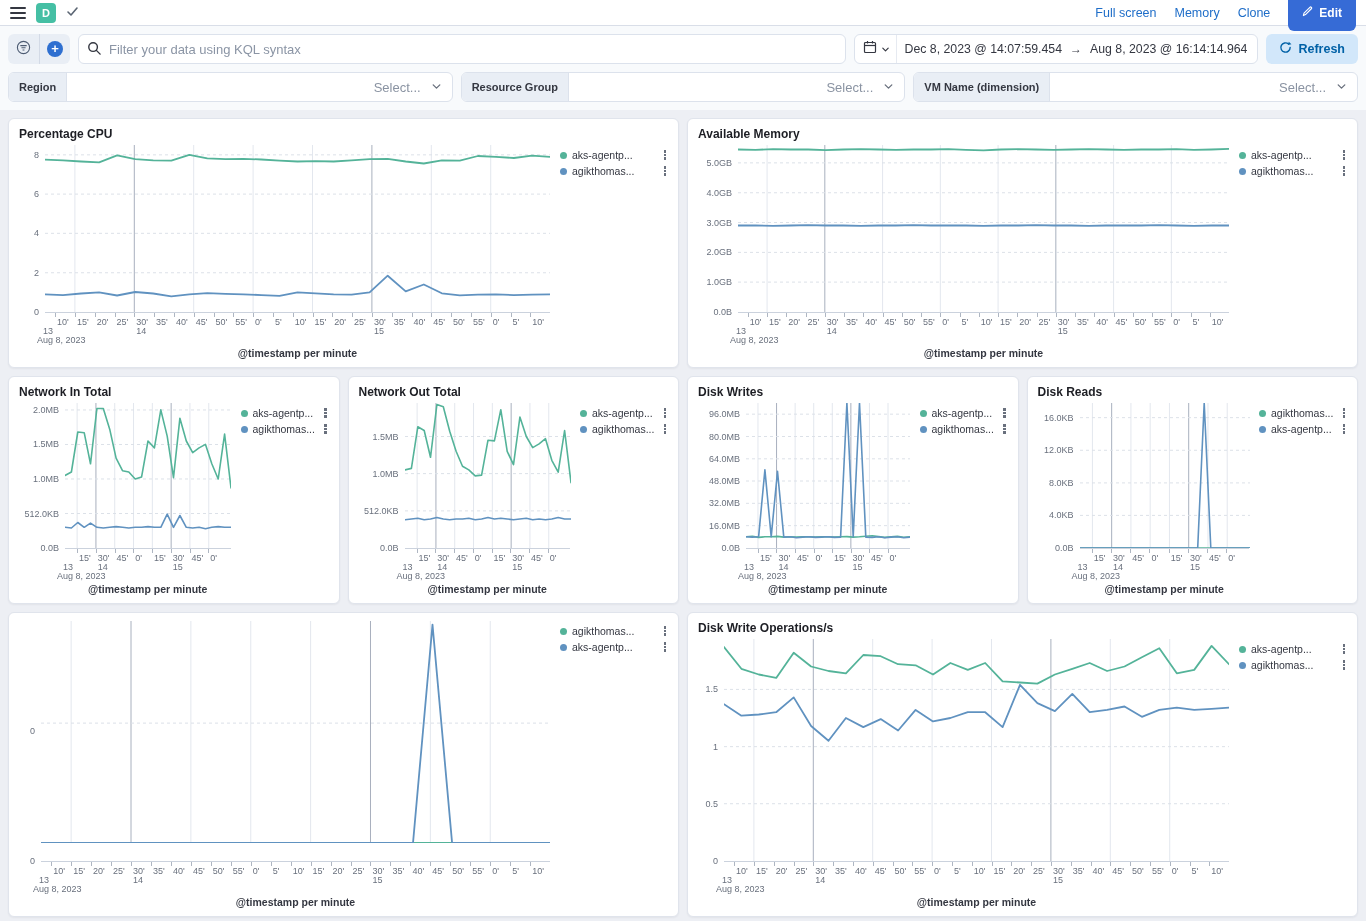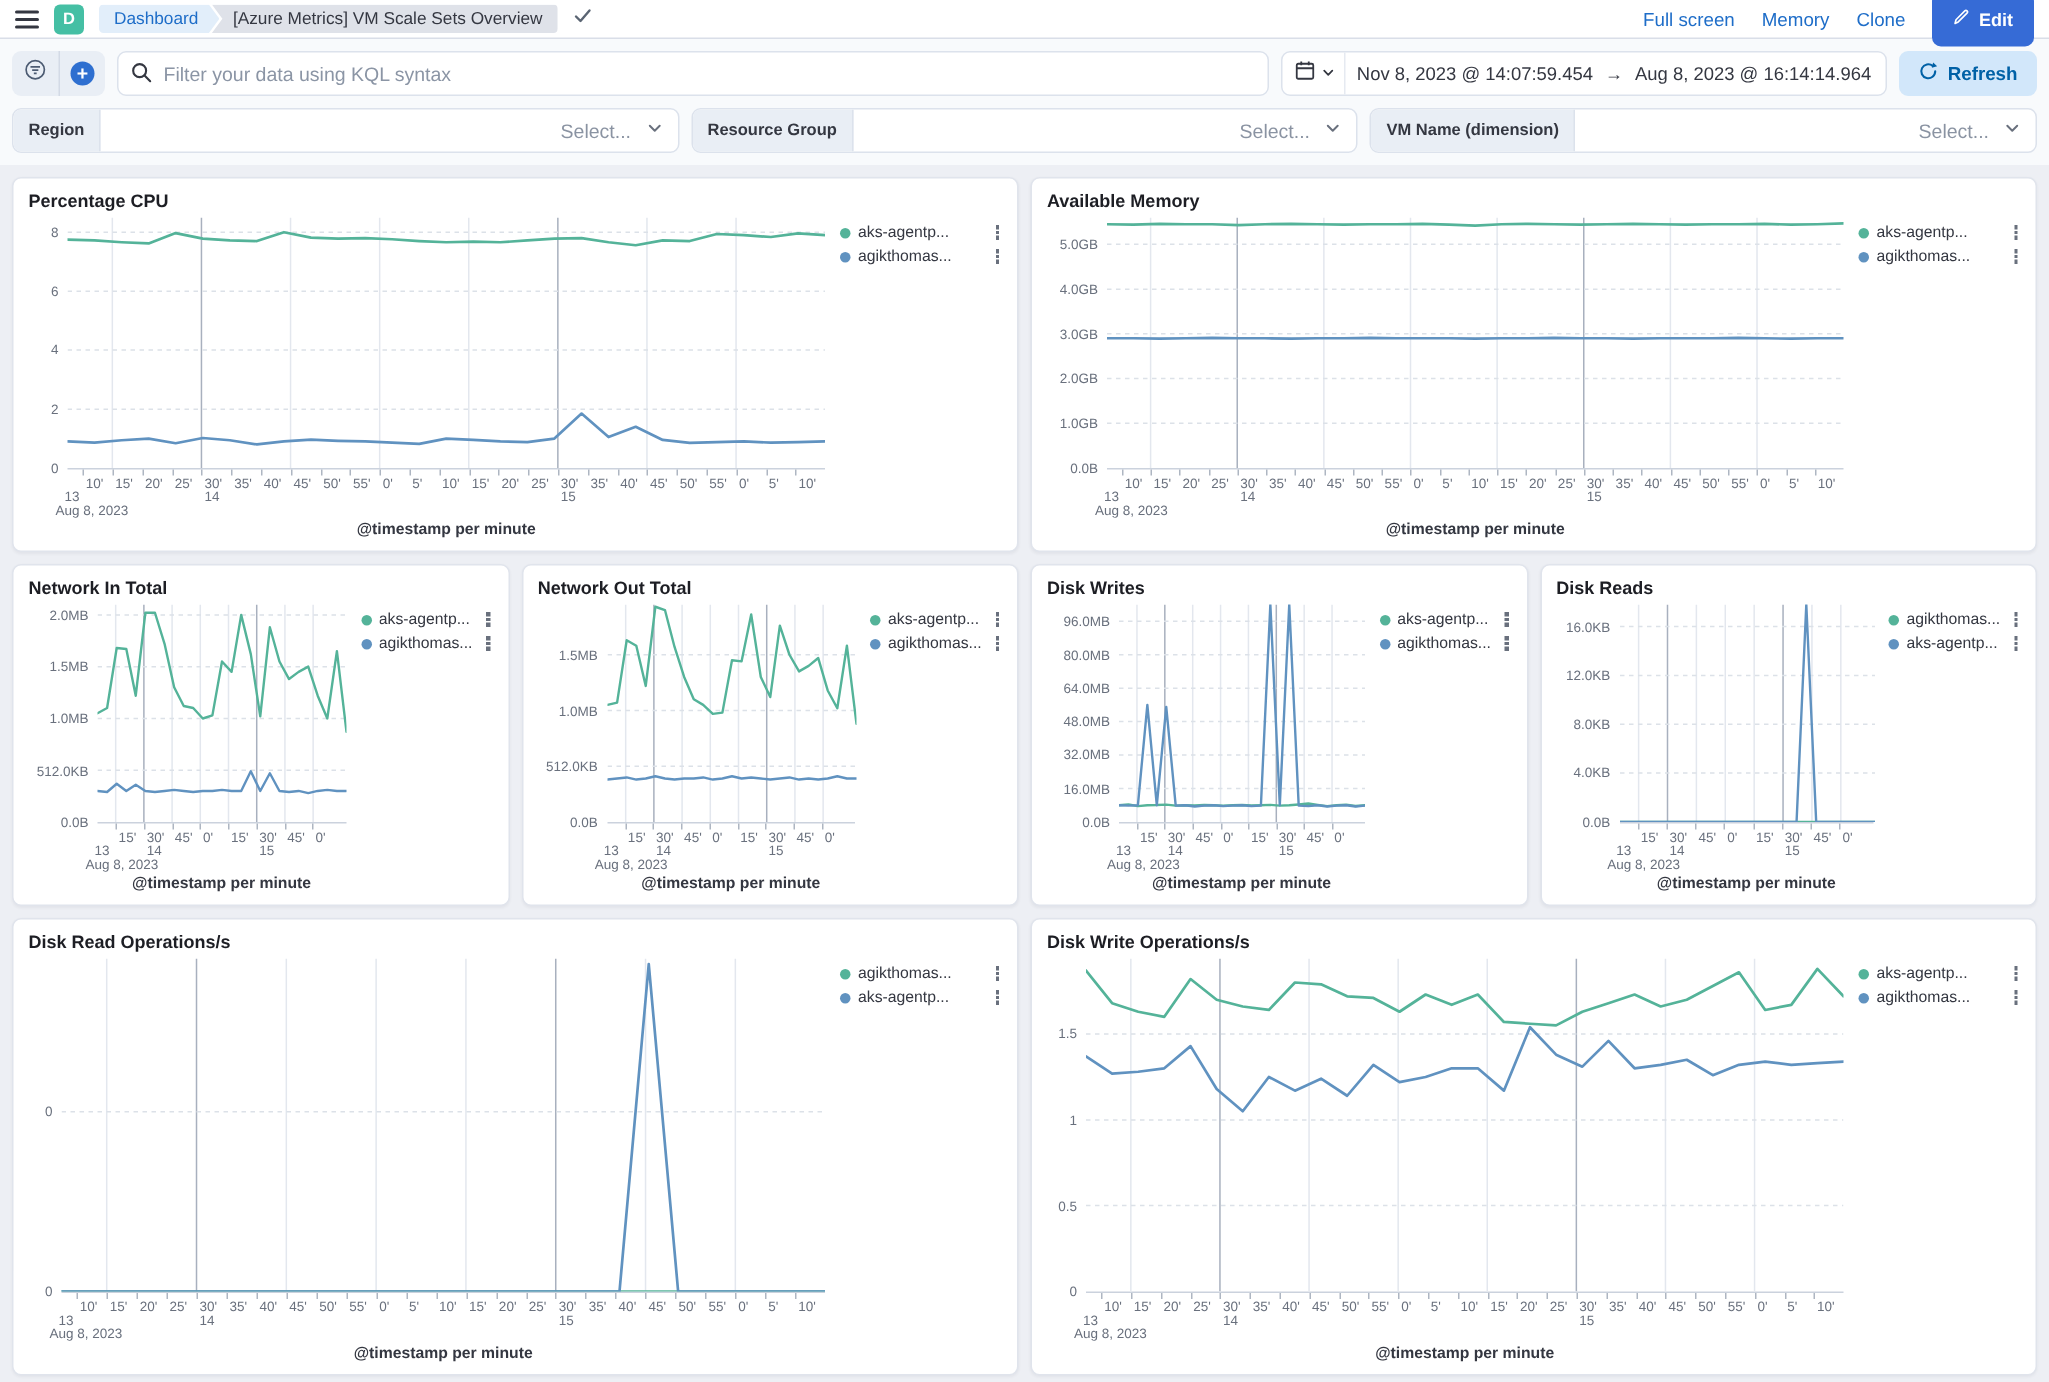--- a/index.html
+++ b/index.html
@@ -66,24 +66,20 @@
 </head>
 <body>
 
 <header class="navbar">
   <div class="hamburger">
       <span></span>
       <span></span>
       <span></span>
     </div>
   <div class="logo-badge">D</div>
-  <nav class="crumbs">
-    <span class="crumb1">Dashboard</span>
-    <span class="crumb2">[Azure Metrics] VM Scale Sets Overview</span>
-  </nav>
   <span>
     <svg width="13" height="13" viewBox="0 0 13 13">
         <polyline points="2,7 5,10 11,3" fill="none" stroke="#5B6573" stroke-width="1.6" stroke-linecap="round" stroke-linejoin="round"></polyline>
       </svg>
   </span>
   <div class="nav-right">
     <span class="nav-link">Full screen</span>
     <span class="nav-link">Memory</span>
     <span class="nav-link">Clone</span>
     <button class="edit-btn">
@@ -131,21 +127,21 @@
             <line x1="4.5" y1="1" x2="4.5" y2="3.5" stroke="#343741" stroke-width="1.2"></line>
             <line x1="9.5" y1="1" x2="9.5" y2="3.5" stroke="#343741" stroke-width="1.2"></line>
           </svg>
       </span>
       <span>
         <svg width="9" height="9" viewBox="0 0 10 10">
             <polyline points="2,3.5 5,6.5 8,3.5" fill="none" stroke="#343741" stroke-width="1.3" stroke-linecap="round" stroke-linejoin="round"></polyline>
           </svg>
       </span>
     </div>
-    <span class="dp-date">Nov 8, 2023 @ 14:07:59.454</span>
+    <span class="dp-date">Dec 8, 2023 @ 14:07:59.454</span>
     <span class="dp-arrow">→</span>
     <span class="dp-date">Aug 8, 2023 @ 16:14:14.964</span>
   </div>
   <button class="refresh-btn">
     <span>
       <svg width="13" height="13" viewBox="0 0 14 14">
           <path d="M12 7 a5 5 0 1 1 -1.8 -3.85" fill="none" stroke="#0061A6" stroke-width="1.5" stroke-linecap="round"></path>
           <polygon points="10.5,0.8 13.4,3.4 9.6,4.4" fill="#0061A6"></polygon>
         </svg>
     </span>
@@ -694,21 +690,20 @@
               <i></i>
               <i></i>
               <i></i>
             </span>
           </div>
         </div>
     </div>
   </section>
 
   <section class="panel" style="grid-column: span 2; height: 305px;">
-    <div class="panel-title">Disk Read Operations/s</div>
     <div class="chart-body">
       <div class="plot-col" style="margin-left: 22px;">
         <div class="plot">
             <svg width="509" height="222" viewBox="0 0 509 222">
               <line x1="30.13704166666667" y1="0" x2="30.13704166666667" y2="222" stroke="#E3E7EE" stroke-width="1"></line>
               <line x1="149.87929166666666" y1="0" x2="149.87929166666666" y2="222" stroke="#E3E7EE" stroke-width="1"></line>
               <line x1="209.75041666666667" y1="0" x2="209.75041666666667" y2="222" stroke="#E3E7EE" stroke-width="1"></line>
               <line x1="269.62154166666664" y1="0" x2="269.62154166666664" y2="222" stroke="#E3E7EE" stroke-width="1"></line>
               <line x1="389.36379166666666" y1="0" x2="389.36379166666666" y2="222" stroke="#E3E7EE" stroke-width="1"></line>
               <line x1="449.23491666666666" y1="0" x2="449.23491666666666" y2="222" stroke="#E3E7EE" stroke-width="1"></line>

